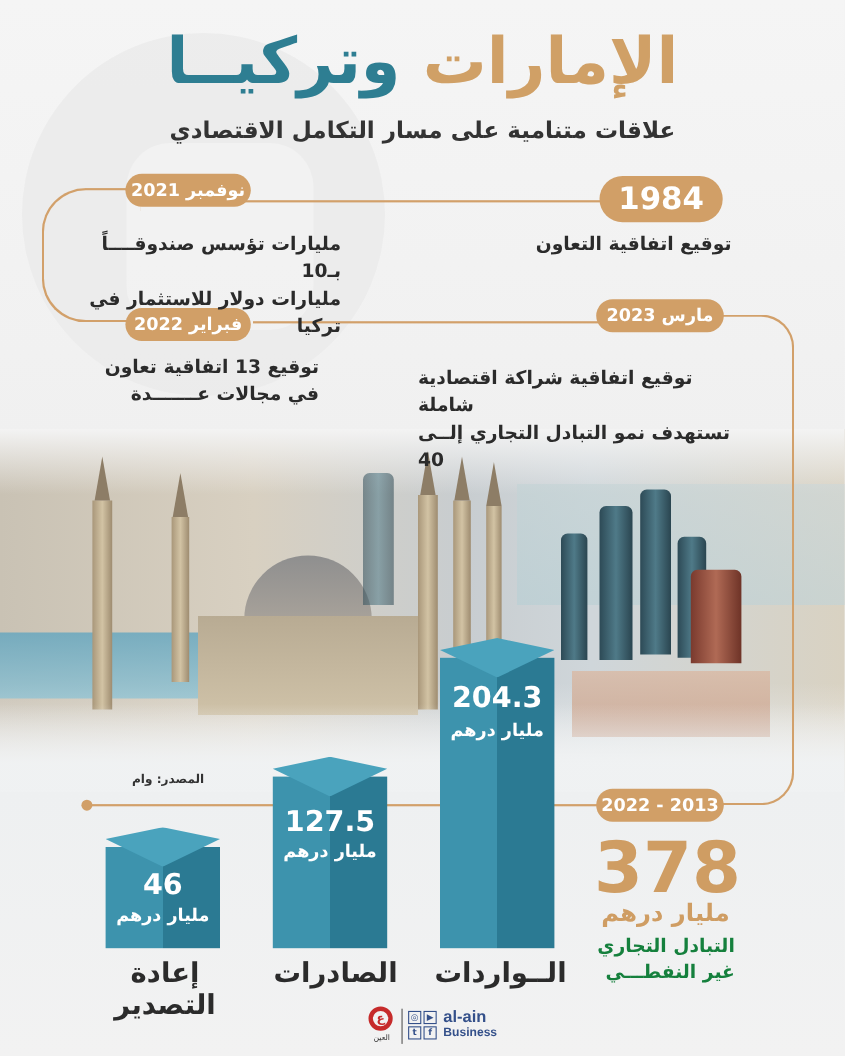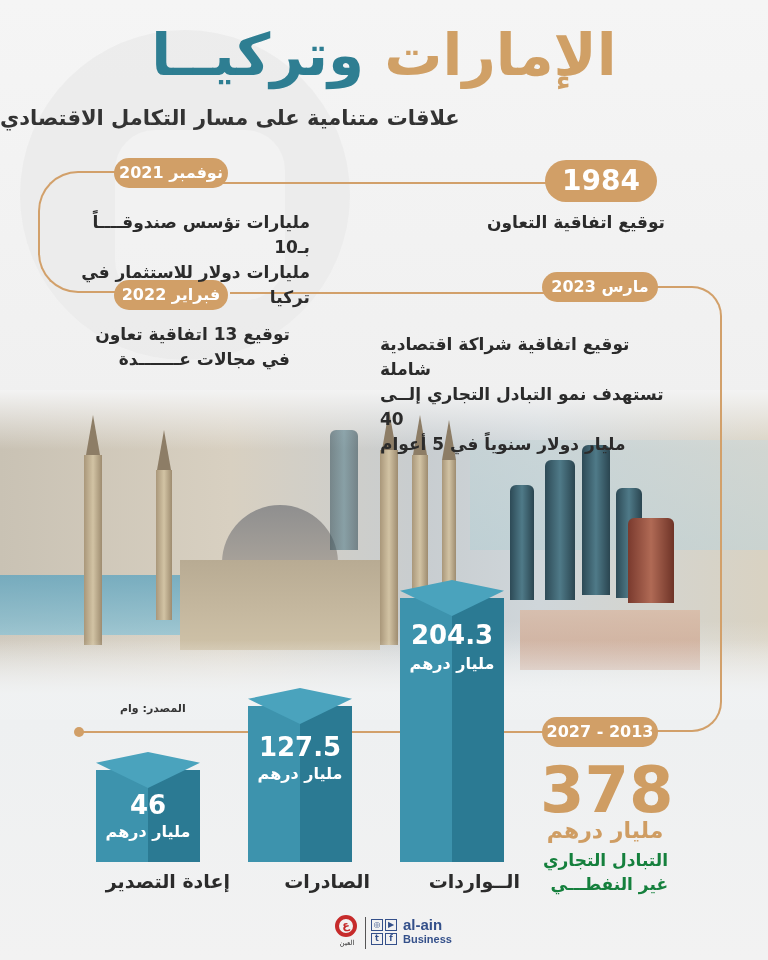--- a/index.html
+++ b/index.html
@@ -68,21 +68,21 @@
   }
 
   
   .title {
     position: absolute; top: 18px; left: 0; width: 768px; text-align: center;
     font-family: "DejaVu Sans", sans-serif; font-weight: bold; font-size: 58px; line-height: 74px;
   }
   .title .uae { color: #d0a066; }
   .title .turkey { color: #2e7e92; text-align: right; }
   .subtitle {
-    position: absolute; top: 106px; left: 0; width: 768px; text-align: left;
+    position: absolute; top: 106px; left: 0; width: 768px; text-align: center;
     font-size: 21px; font-weight: bold; color: #333;
   }
 
   
   .line { position: absolute; border-color: #d2a06a; border-style: solid; border-width: 0; }
 
   .pill {
     position: absolute; background: #d19f67; color: #fff; font-weight: bold;
     border-radius: 24px; text-align: center; white-space: nowrap;
   }
@@ -104,21 +104,21 @@
   }
   .bar .value {
     position: absolute; left: 0; width: 100%; text-align: center; color: #fff;
     font-weight: bold; font-size: 26px; direction: ltr;
   }
   .bar .unit {
     position: absolute; left: 0; width: 100%; text-align: center; color: #fff;
     font-weight: bold; font-size: 16px;
   }
   .bar-label {
-    position: absolute; font-weight: bold; font-size: 19px; color: #2b2b2b; 
+    position: absolute; font-weight: bold; font-size: 25px; color: #2b2b2b; text-align: center;
   }
 
   .source {
     position: absolute; left: 120px; top: 702px; font-size: 11px; font-weight: bold; color: #333;
   }
   .dot {
     position: absolute; left: 74px; top: 727px; width: 10px; height: 10px; border-radius: 50%;
     background: #d19f67;
   }
 
@@ -191,37 +191,36 @@
 <div class="line" style="left:38px;top:171px;width:90px;height:122px;border-width:2px 0 2px 2px;border-radius:40px 0 0 40px;"></div>
 <div class="line" style="left:230px;top:292px;width:316px;border-top-width:2px;"></div>
 <div class="line" style="left:650px;top:286px;width:72px;height:446px;border-width:2px 2px 2px 0;border-radius:0 30px 30px 0;"></div>
 <div class="line" style="left:80px;top:731px;width:465px;border-top-width:2px;"></div>
 <div class="dot"></div>
 
 <div class="pill" style="left:545px;top:160px;width:112px;height:42px;font-size:28px;line-height:42px;">1984</div>
 <div class="pill" style="left:114px;top:158px;width:114px;height:30px;font-size:16px;line-height:30px;">نوفمبر 2021</div>
 <div class="pill" style="left:114px;top:280px;width:114px;height:30px;font-size:16px;line-height:30px;">فبراير 2022</div>
 <div class="pill" style="left:542px;top:272px;width:116px;height:30px;font-size:16px;line-height:30px;">مارس 2023</div>
-<div class="pill" style="left:542px;top:717px;width:116px;height:30px;font-size:16px;line-height:30px;">2013 - 2027</div>
+<div class="pill" style="left:542px;top:717px;width:116px;height:30px;font-size:16px;line-height:30px;">2013 - 2022</div>
 
 <div class="event-text" style="left:470px;top:210px;width:195px;">
   <div>توقيع اتفاقية التعاون</div>
 </div>
 <div class="event-text" style="left:70px;top:210px;width:240px;">
   <div>مليارات تؤسس صندوقــــاً بـ10</div>
   <div>مليارات دولار للاستثمار في تركيا</div>
 </div>
 <div class="event-text" style="left:90px;top:322px;width:200px;">
   <div>توقيع 13 اتفاقية تعاون</div>
   <div>في مجالات عـــــــدة</div>
 </div>
 <div class="event-text" style="left:380px;top:318px;width:285px;text-align:left;margin-top:14px;">
   <div>توقيع اتفاقية شراكة اقتصادية شاملة</div>
   <div>تستهدف نمو التبادل التجاري إلــى 40</div>
-  <div>مليار دولار سنوياً في 5 أعوام</div>
 </div>
 
 <div class="source">المصدر: وام</div>
 
 <div class="bar" style="left:400px;top:580px;width:104px;height:282px;">
   <div class="front" style="height:264px;"></div>
   <div class="top" style="top:0;"></div>
   <div class="value" style="top:40px;">204.3</div>
   <div class="unit" style="top:74px;">مليار درهم</div>
 </div>

